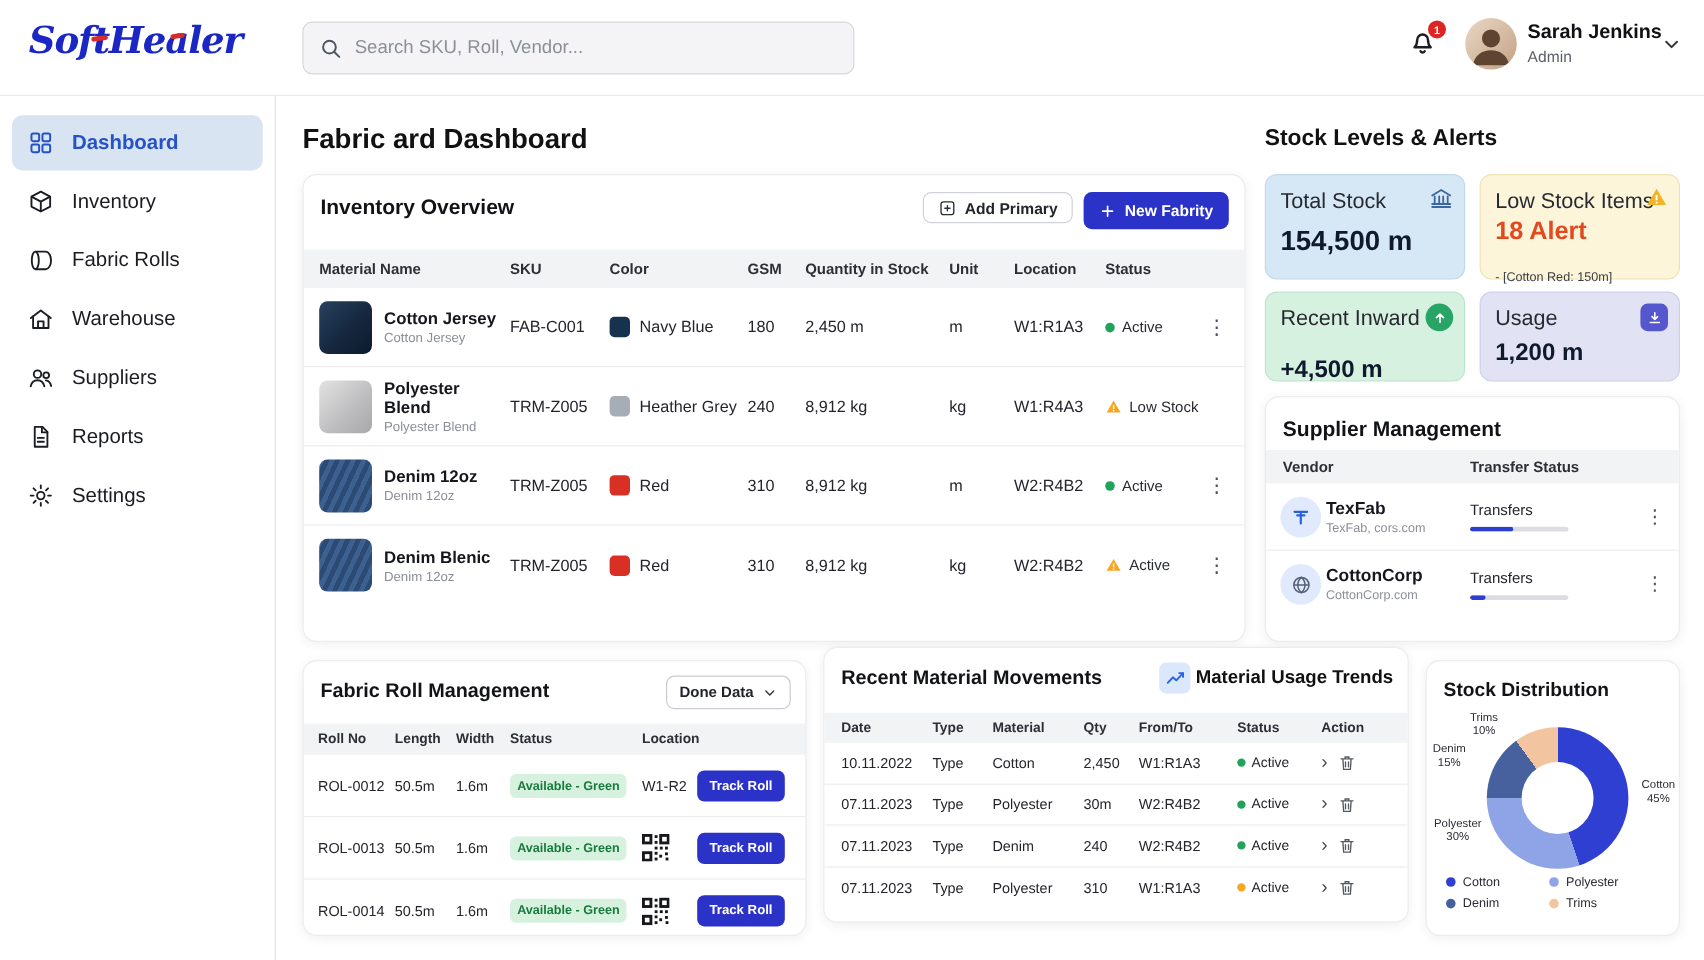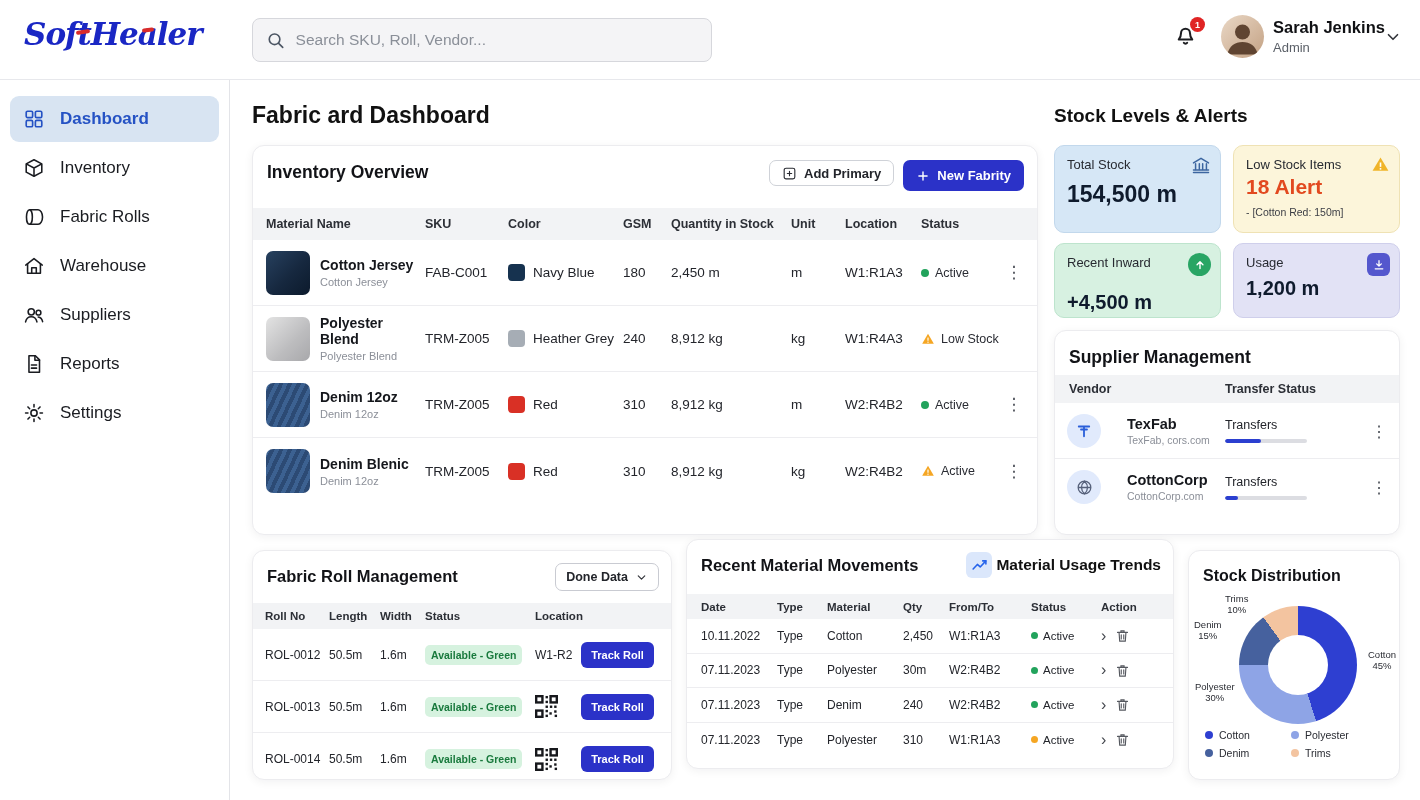--- a/index.html
+++ b/index.html
@@ -56,43 +56,43 @@
   .mat-name{font-size:14px;font-weight:bold;color:#15171c}
   .mat-sub{font-size:11px;color:#8b8f98;margin-top:3px}
   .color-cell{display:flex;align-items:center;gap:8px}
   .swatch{width:17px;height:17px;border-radius:4px;flex:0 0 auto}
   .status-cell{display:flex;align-items:center;gap:6px;font-size:12.5px;color:#2a2c33}
   .dot{width:8px;height:8px;border-radius:50%;flex:0 0 auto}
   .kebab{font-size:17px;color:#4b4f57;cursor:pointer;text-align:center}
 
   
   .stat{position:absolute;width:167px;border-radius:10px;padding:11px 12px}
-  .stat .lbl{font-size:13px;color:#272a31;font-weight:500}
+  .stat .lbl{font-size:18px;color:#272a31;font-weight:500}
   .stat .val{font-weight:bold;color:#0f1b2d;margin-top:9px}
   .stat .icon{position:absolute;right:9px;top:9px}
   .stat-total{left:824px;top:65px;height:88px;background:#d6e7f6;border:1px solid #c2d8ec}
   .stat-total .val{font-size:23px}
   .stat-low{left:1003px;top:65px;height:88px;background:#fcf5da;border:1px solid #efe2b4}
   .stat-low .val{font-size:21px;color:#e2491f;margin-top:3px}
-  .stat-low .sub{font-size:10.5px;color:#3c3e45;margin-top:7px}
+  .stat-low .sub{font-size:10.5px;color:#3c3e45;margin-top:20px}
   .stat-inward{left:824px;top:163px;height:75px;background:#d7f1e1;border:1px solid #bde4cd}
   .stat-inward .val{font-size:20px;margin-top:21px}
   .stat-usage{left:1003px;top:163px;height:75px;background:#e2e2f5;border:1px solid #cfcfeb}
   .stat-usage .val{font-size:20px;margin-top:7px}
   .round-ico{width:23px;height:23px;border-radius:50%;display:flex;align-items:center;justify-content:center}
   .sq-ico{width:23px;height:23px;border-radius:6px;display:flex;align-items:center;justify-content:center}
 
   
   .sup-card{left:824px;top:250px;width:346px;height:205px}
   .sup-head{position:absolute;left:0;top:44px;width:100%;height:28px;background:#f2f3f5;display:flex;align-items:center;font-size:12.5px;font-weight:bold;color:#2c2f36}
   .sup-head .c1{padding-left:14px;width:170px}
   .sup-rows{position:absolute;left:0;top:72px;width:100%}
   .sup-row{position:relative;height:56px;border-bottom:1px solid #ededf0;display:flex;align-items:center}
   .sup-row:last-child{border-bottom:none}
-  .vendor{display:flex;align-items:center;gap:26px;width:170px;padding-left:12px}
+  .vendor{display:flex;align-items:center;gap:4px;width:170px;padding-left:12px}
   .vendor-ico{width:34px;height:34px;border-radius:50%;background:#e1eafc;display:flex;align-items:center;justify-content:center;flex:0 0 auto}
   .v-name{font-size:14.5px;font-weight:bold;color:#15171c}
   .v-sub{font-size:10.5px;color:#8b8f98;margin-top:2px}
   .transfer .t-lbl{font-size:12.5px;color:#23252b;margin-bottom:7px}
   .bar{width:82px;height:4px;background:#dcdde2;border-radius:2px;overflow:hidden}
   .bar-fill{height:100%;background:#2b3fd0;border-radius:2px}
   .sup-kebab{position:absolute;right:12px;top:50%;transform:translateY(-50%);font-size:16px;color:#4b4f57;cursor:pointer}
 
   
   .roll-card{left:22px;top:470px;width:420px;height:230px}

